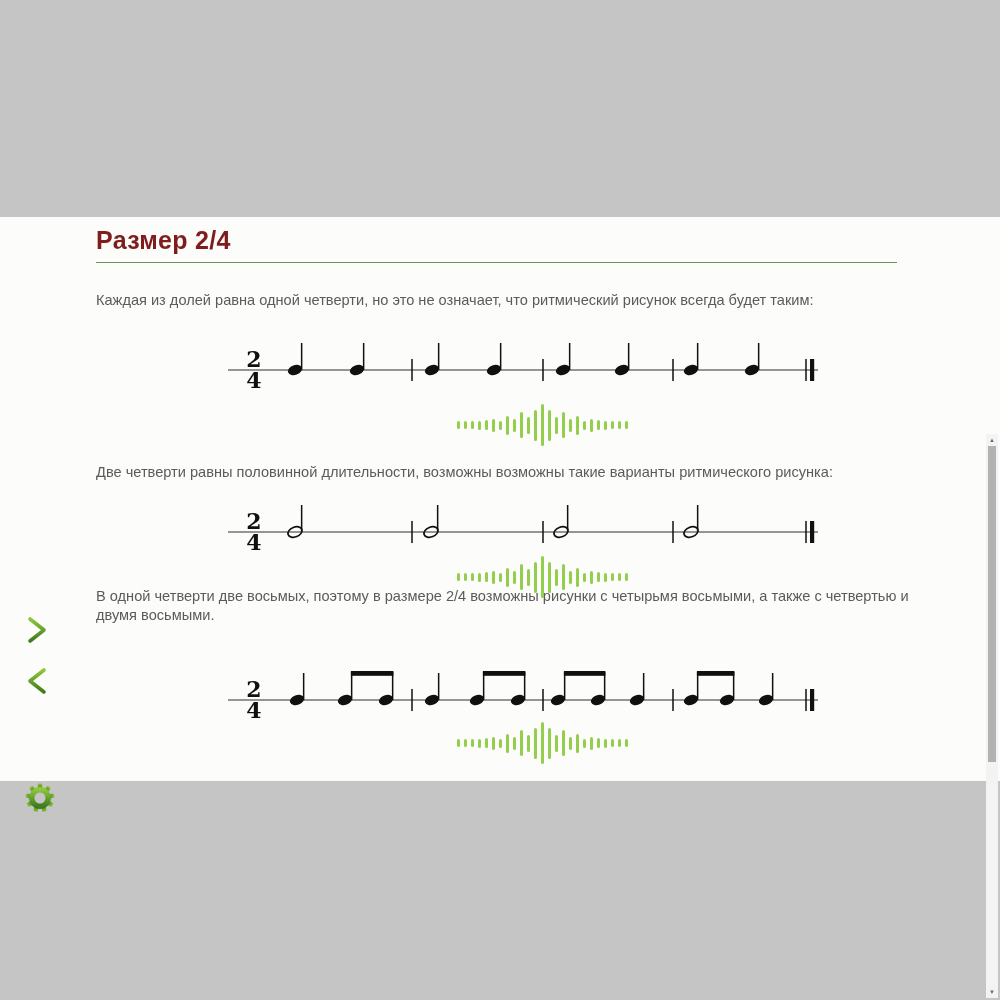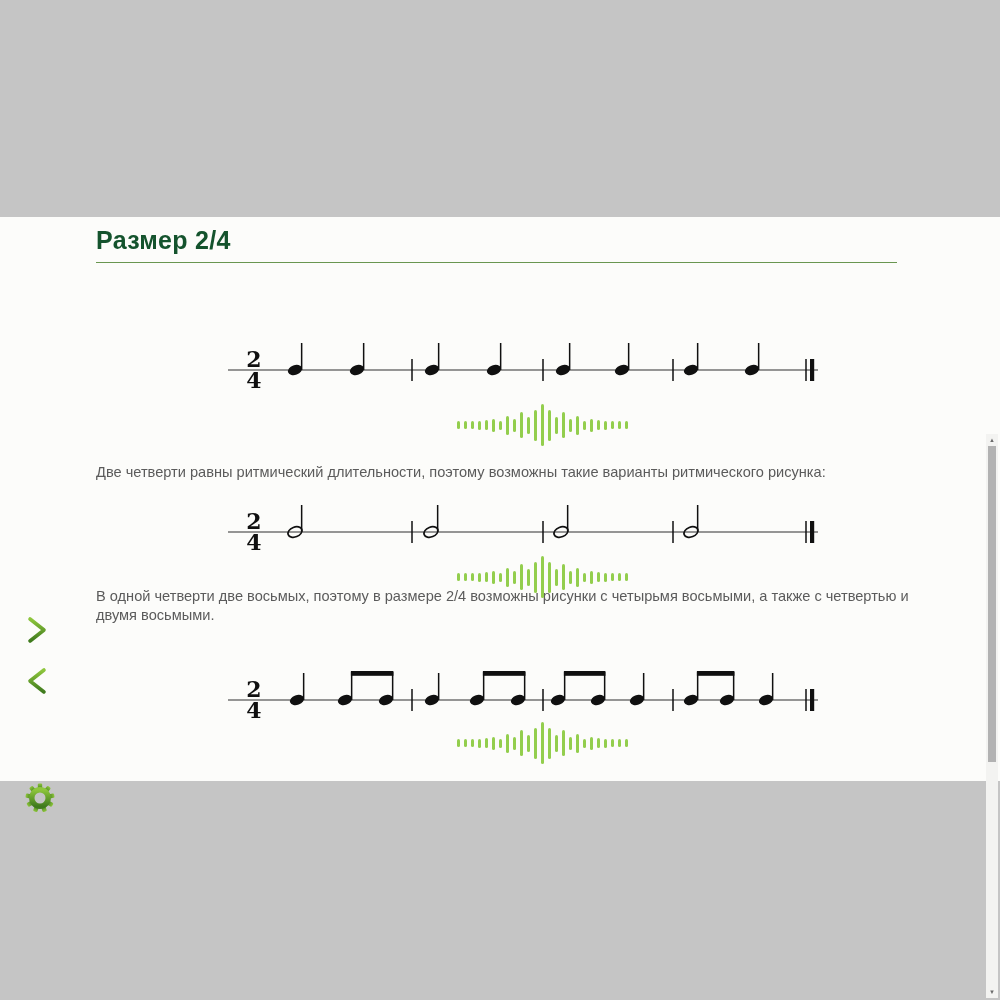--- a/index.html
+++ b/index.html
@@ -7,21 +7,21 @@
     width:1000px;height:1000px;position:relative;overflow:hidden;
     background:#c5c5c5;
     font-family:"Liberation Sans",sans-serif;
   }
   .panel{
     position:absolute;left:0;top:217px;width:1000px;height:564px;
     background:#fcfcfa;
   }
   .page-title{
     position:absolute;left:96px;top:226px;margin:0;
-    font-size:25px;font-weight:700;color:#14532d;letter-spacing:.3px;
+    font-size:25px;font-weight:700;color:#7f1d1d;letter-spacing:.3px;
   }
   .title-rule{
     position:absolute;left:96px;top:262px;width:801px;height:1px;
     background:#699650;
   }
   .para{
     position:absolute;left:96px;width:856px;margin:0;
     font-size:14.6px;line-height:18.8px;color:#5b5b5b;
   }
   .p1{top:272px;}
@@ -127,23 +127,23 @@
     <div class="scroll-arrow arrow-up">▲</div>
     <div class="scroll-thumb"></div>
     <div class="scroll-arrow arrow-down">▼</div>
   </div>
 </div>
 
 <h1 class="page-title">Размер 2/4</h1>
 <div class="title-rule"></div>
 
 <p class="para p1"><br>
-</p>
-
-<p class="para p2"><span>Две четверти равны ритмический длительности, поэтому возможны такие варианты ритмического рисунка:</span></p>
+<span>Каждая из долей равна одной четверти, но это не означает, что ритмический рисунок всегда будет таким:</span></p>
+
+<p class="para p2"><span>Две четверти равны половинной длительности, возможны возможны такие варианты ритмического рисунка:</span></p>
 
 <p class="para p3"><span>В одной четверти две восьмых, поэтому в размере 2/4 возможны рисунки с четырьмя восьмыми, а также с четвертью и двумя восьмыми.</span></p>
 
 <svg class="staff-svg staff1" id="staff0">
     <line x1="228" y1="35" x2="818" y2="35" stroke="#2e2e2e" stroke-width="1.2"></line>
     <text x="254" y="32" text-anchor="middle" fill="#101010" font-family="&quot;DejaVu Serif&quot;,serif" font-weight="bold" font-size="22px">2</text>
     <text x="254" y="53" text-anchor="middle" fill="#101010" font-family="&quot;DejaVu Serif&quot;,serif" font-weight="bold" font-size="22px">4</text>
     <line x1="412" y1="24" x2="412" y2="46" stroke="#101010" stroke-width="1.5"></line>
     <line x1="543" y1="24" x2="543" y2="46" stroke="#101010" stroke-width="1.5"></line>
     <line x1="673" y1="24" x2="673" y2="46" stroke="#101010" stroke-width="1.5"></line>

